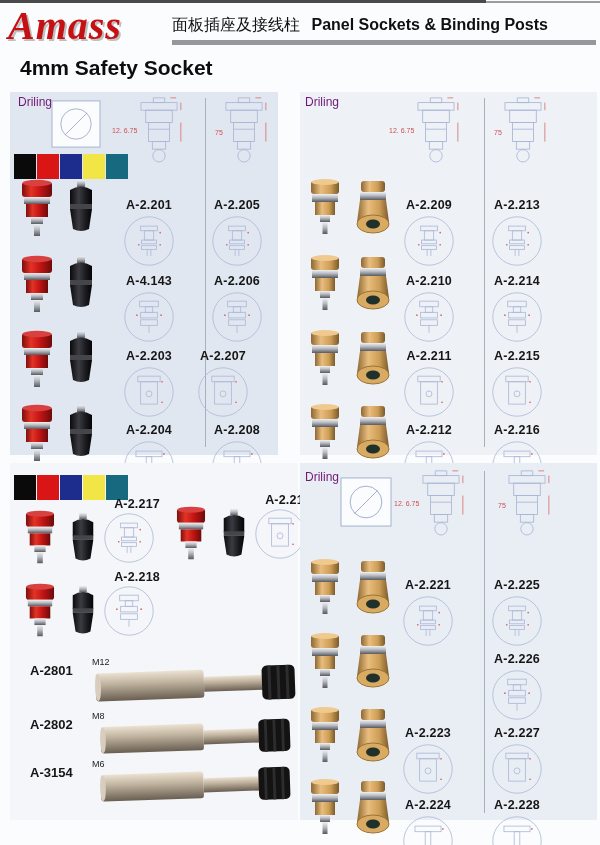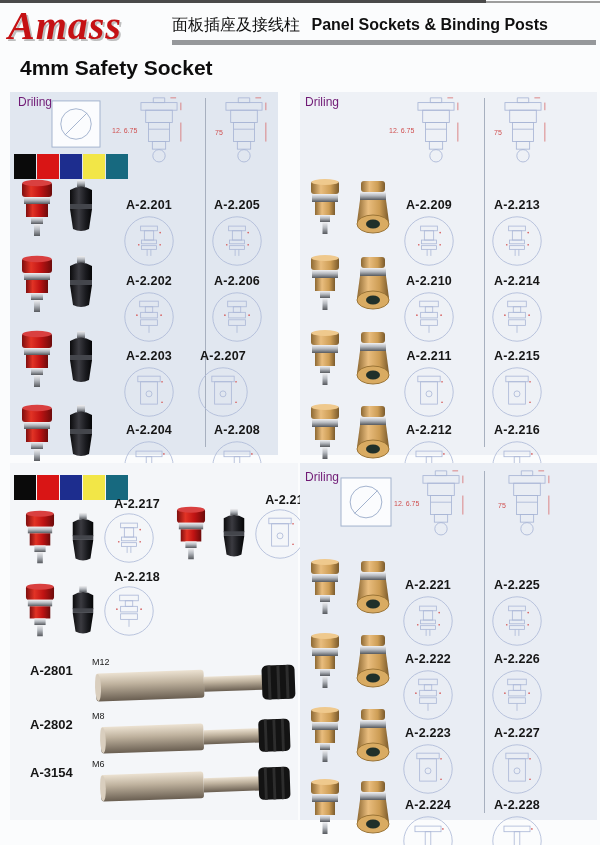--- a/index.html
+++ b/index.html
@@ -283,21 +283,21 @@
     <div class="row" style="top:150px">
       <div class="photos" style="left:8px;top:12px">
         <svg width="38" height="62">
             <use href="#sockRed"></use>
           </svg>
         <svg width="36" height="60">
             <use href="#sockBlack"></use>
           </svg>
       </div>
       <div class="cell" style="left:108px">
-        <div class="plabel">A-2.202</div>
+        <div class="plabel">A-4.143</div>
         <svg class="cdraw" width="54" height="54">
             <use href="#cd2"></use>
           </svg>
       </div>
       <div class="cell" style="left:196px">
         <div class="plabel">A-2.206</div>
         <svg class="cdraw" width="54" height="54">
             <use href="#cd2"></use>
           </svg>
       </div>
@@ -579,26 +579,20 @@
 
     <div class="row" style="top:157px">
       <div class="photos" style="left:6px;top:12px">
         <svg width="40" height="62">
             <use href="#sockTanS"></use>
           </svg>
         <svg width="40" height="62">
             <use href="#sockTanF"></use>
           </svg>
       </div>
-      <div class="cell" style="left:97px">
-        <div class="plabel">A-2.222</div>
-        <svg class="cdraw" width="54" height="54">
-            <use href="#cd2"></use>
-          </svg>
-      </div>
       <div class="cell" style="left:186px">
         <div class="plabel">A-2.226</div>
         <svg class="cdraw" width="54" height="54">
             <use href="#cd2"></use>
           </svg>
       </div>
     </div>
 
     <div class="row" style="top:231px">
       <div class="photos" style="left:6px;top:12px">

